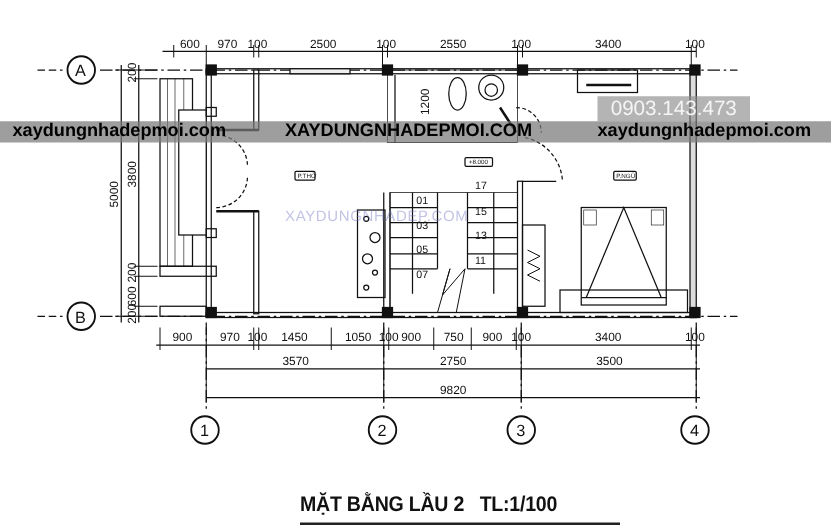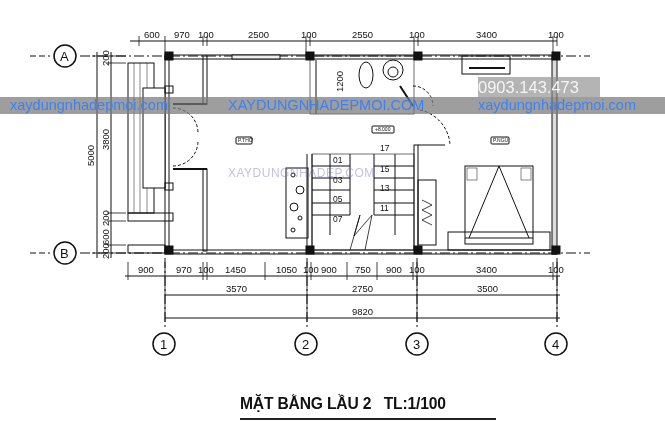--- a/index.html
+++ b/index.html
@@ -4,22 +4,22 @@
 <style>
   html, body { margin: 0; padding: 0; background: #ffffff; }
   body { width: 665px; height: 422px; position: relative; overflow: hidden; font-family: "Liberation Sans", sans-serif; }
   #plan { position: absolute; left: 0; top: 0; }
   .dim { font-family: "Liberation Sans", sans-serif; font-size: 9.5px; fill: #111; }
   .dimv { font-family: "Liberation Sans", sans-serif; font-size: 9.5px; fill: #111; }
   .tag { font-family: "Liberation Sans", sans-serif; font-size: 5px; fill: #111; }
   .stepnum { font-family: "Liberation Sans", sans-serif; font-size: 8.5px; fill: #111; }
   .axis-label { font-family: "Liberation Sans", sans-serif; font-size: 13px; fill: #111; }
   .wm-band { position: absolute; left: 0; top: 97px; width: 665px; height: 17px; background: rgba(120,120,120,0.72); }
-  .wm-text { position: absolute; color: #3b82f6; font-family: "Liberation Sans", sans-serif; font-size: 14.5px; line-height: 17px; white-space: nowrap; }
-  .wm-phone { position: absolute; left: 478px; top: 77px; width: 122px; height: 20px; background: rgba(140,140,140,0.65); color: #f5f5f5; font-family: "Liberation Sans", sans-serif; font-size: 16.5px; line-height: 20px; text-align: left; }
+  .wm-text { position: absolute; color: #000000; font-family: "Liberation Sans", sans-serif; font-size: 14.5px; line-height: 17px; white-space: nowrap; font-weight: bold; }
+  .wm-phone { position: absolute; left: 478px; top: 77px; width: 122px; height: 20px; background: rgba(140,140,140,0.65); color: #f5f5f5; font-family: "Liberation Sans", sans-serif; font-size: 16.5px; line-height: 20px; text-align: center; }
   .wm-faint { position: absolute; left: 228px; top: 166px; color: rgba(120,120,200,0.45); font-family: "Liberation Sans", sans-serif; font-size: 12px; letter-spacing: 0.5px; white-space: nowrap; }
   .title { position: absolute; left: 240px; top: 394px; font-family: "Liberation Sans", sans-serif; font-size: 17px; font-weight: bold; color: #111; white-space: pre; letter-spacing: -0.2px; transform: scaleX(0.92); transform-origin: left; }
   .title-underline { position: absolute; left: 240px; top: 418px; width: 256px; height: 2px; background: #222; }
 </style>
 </head>
 <body>
 
 <svg id="plan" width="665" height="422" viewBox="0 0 665 422" xmlns="http://www.w3.org/2000/svg">
   <g stroke="#111" fill="none" stroke-width="1">
 

